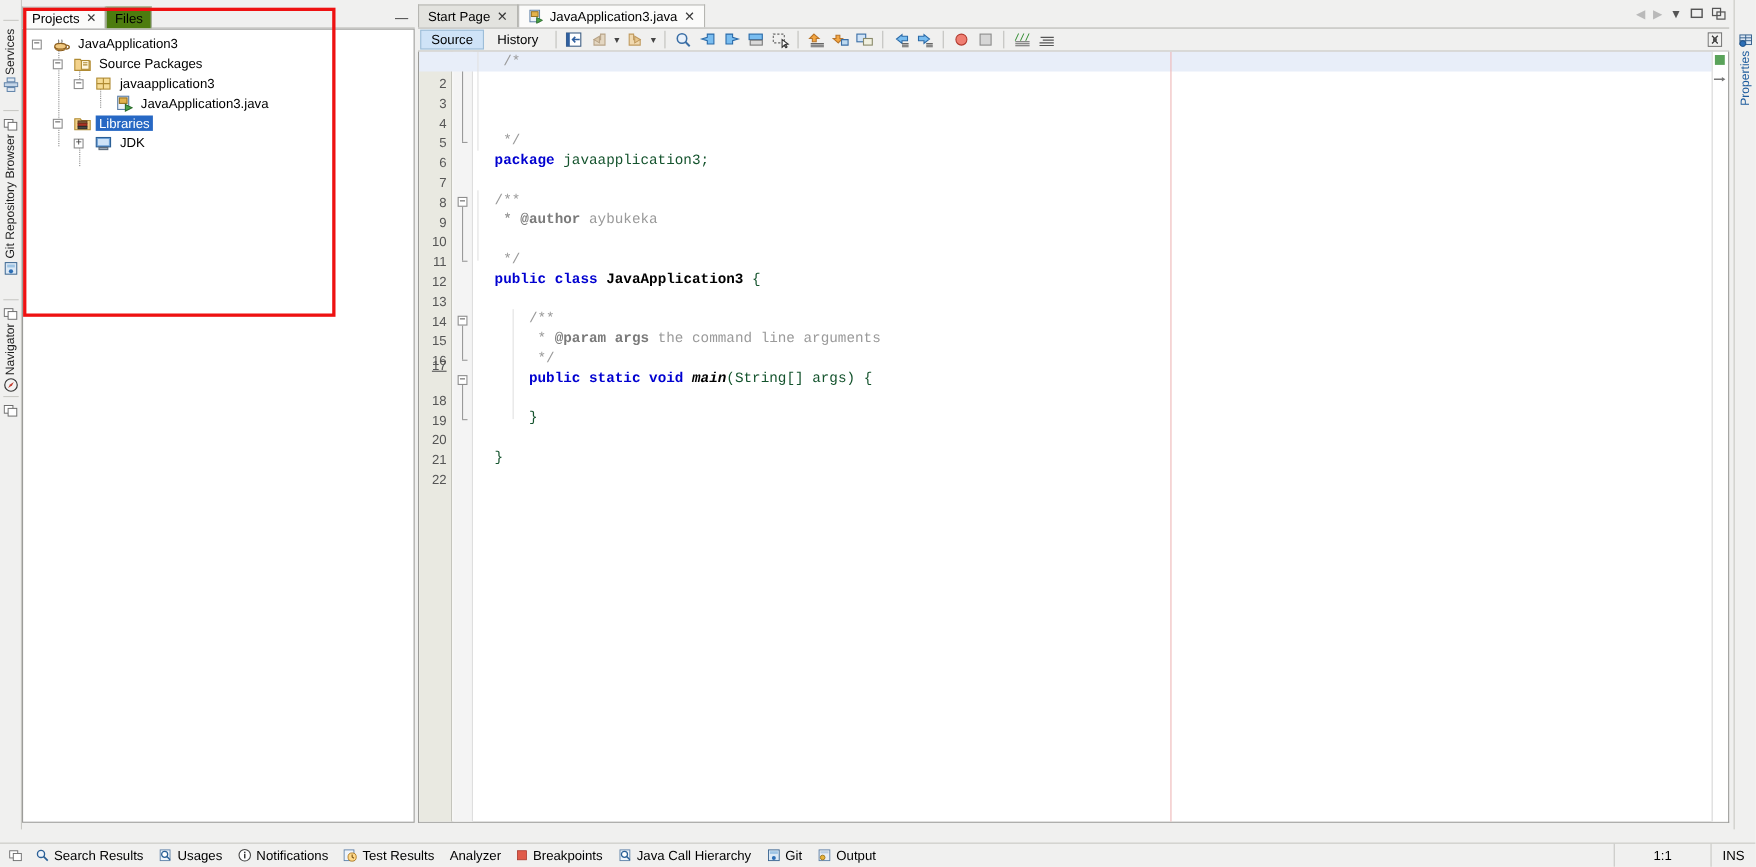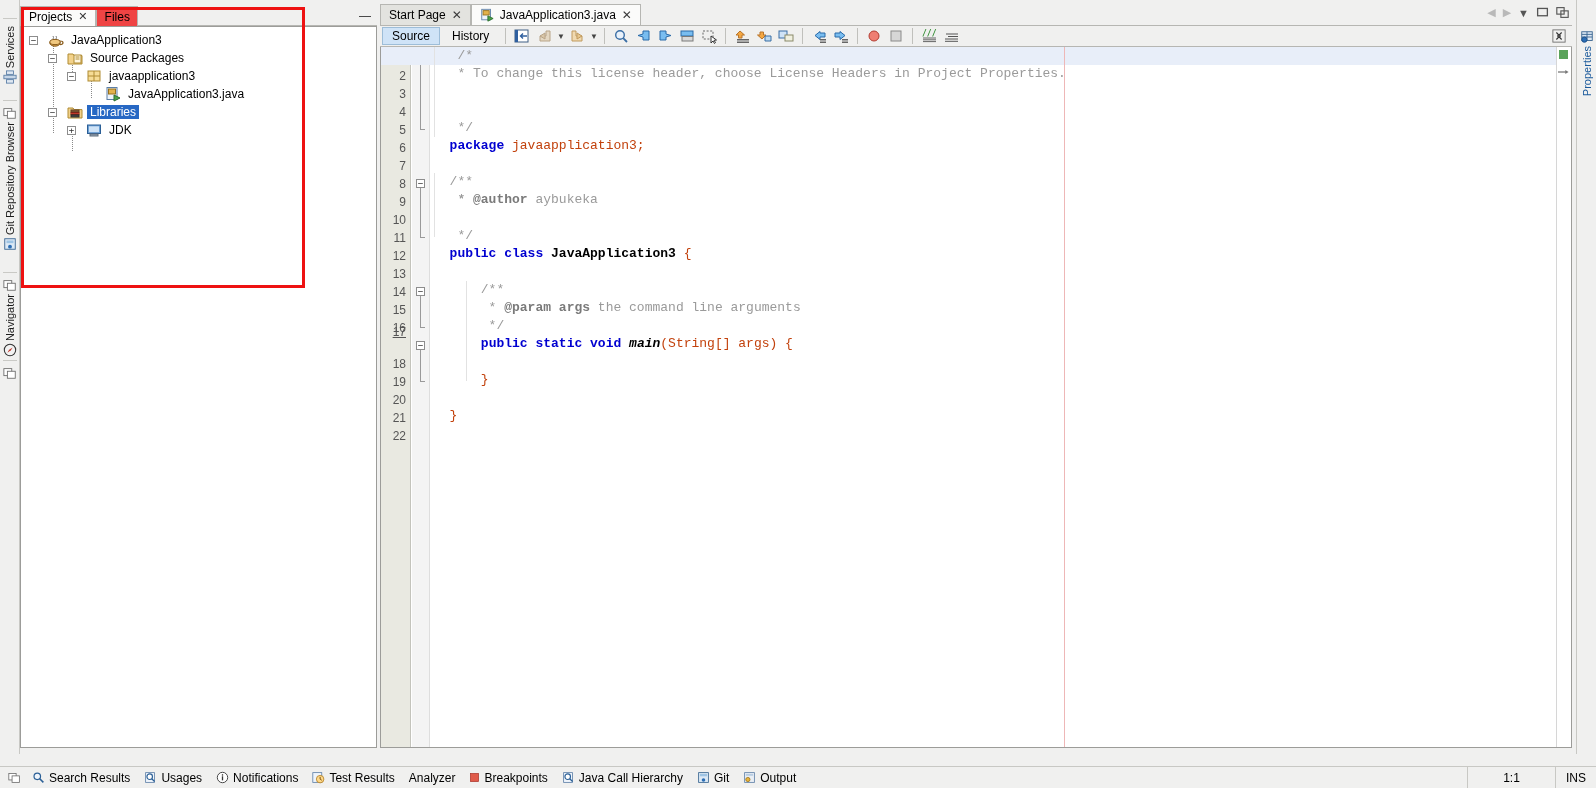--- a/index.html
+++ b/index.html
@@ -36,21 +36,21 @@
     position: absolute; left: 20px; top: 6px; width: 357px; height: 742px;
     background: #f0f0ef;
   }
   .proj-tabrow {
     position: absolute; left: 0; top: 0; height: 20px; width: 357px;
     background: #f0f0ef; display: flex; align-items: flex-end;
   }
   .wtab {
     height: 20px; padding: 0 7px 0 8px; display: flex; align-items: center;
     gap: 6px; font-size: 12px; border: 1px solid #b6b6b2; border-bottom: none;
-    background: #ef4444; position: relative; top: 0;
+    background: #4d7c0f; position: relative; top: 0;
   }
   .wtab.active { background: #fbfbfa; font-weight: normal; }
   .wtab .x { font-size: 11px; color: #3a3a3a; }
   .tabfill { flex: 1; height: 19px; border-bottom: 1px solid #b6b6b2; }
   .minbtn {
     position: absolute; right: 4px; top: 3px; width: 16px; height: 14px;
     display:flex; align-items:center; justify-content:center; color:#333;
   }
   .proj-tree-box {
     position: absolute; left: 0; top: 20px; width: 357px; height: 722px;
@@ -154,21 +154,21 @@
   }
   .fold-bar { position: absolute; width: 1px; background: #9a9a9a; }
   .fold-foot { position: absolute; height: 1px; width: 5px; background: #9a9a9a; }
   .indent-guide { position:absolute; width:1px; background:#e2e2e2; }
 
   .kw { color: #0000d0; font-weight: bold; }
   .cmt { color: #9a9a9a; }
   .cmt-b { color: #7a7a7a; font-weight: bold; }
   .cls { color: #000; font-weight: bold; }
   .mth { color: #000; font-weight: bold; font-style: italic; }
-  .pln { color: #c2410c; }
+  .pln { color: #14532d; }
 
   .errstripe {
     position: absolute; right: 0; top: 0; width: 15px; height: 100%;
     background: #ffffff; border-left: 1px solid #d6d6d6;
   }
   .stripe-ok { position:absolute; right: 3px; top: 3px; width: 9px; height: 9px; background: #5aa35a; }
   .stripe-mark { position:absolute; right: 2px; top: 22px; width: 11px; height: 6px; }
 
   
   .right-dock {
@@ -562,21 +562,20 @@
       </div>
 
       <div class="code">
         <div class="cur-line" style="top:0px; left:-49px;"></div>
         <div class="indent-guide" style="left:4px; top:0px; height:90px;"></div>
         <div class="indent-guide" style="left:4px; top:126px; height:64px;"></div>
         <div class="indent-guide" style="left:36px; top:234px; height:100px;"></div>
         <div class="margin-line" style="left:634px;"></div>
 
         <div class="cline" style="top:0px;">   <span class="cmt">/*</span></div>
-        <div class="cline" style="top:18px;">  <span class="cmt"> * To change this license header, choose License Headers in Project Properties.</span></div>
         <div class="cline" style="top:72px;">  <span class="cmt"> */</span></div>
         <div class="cline" style="top:90px;">  <span class="kw">package</span><span class="pln"> javaapplication3;</span></div>
         <div class="cline" style="top:108px;"></div>
         <div class="cline" style="top:126px;">  <span class="cmt">/**</span></div>
         <div class="cline" style="top:144px;">  <span class="cmt"> *</span></div>
         <div class="cline" style="top:144px;">  <span class="cmt"> * </span><span class="cmt-b">@author</span><span class="cmt"> aybukeka</span></div>
         <div class="cline" style="top:180px;">  <span class="cmt"> */</span></div>
         <div class="cline" style="top:198px;">  <span class="kw">public class</span><span class="pln"> </span><span class="cls">JavaApplication3</span><span class="pln"> {</span></div>
         <div class="cline" style="top:216px;"></div>
         <div class="cline" style="top:234px;">  <span class="cmt">    /**</span></div>

